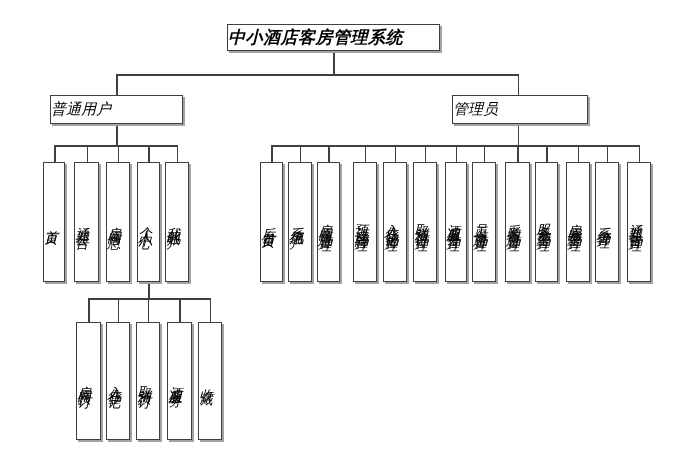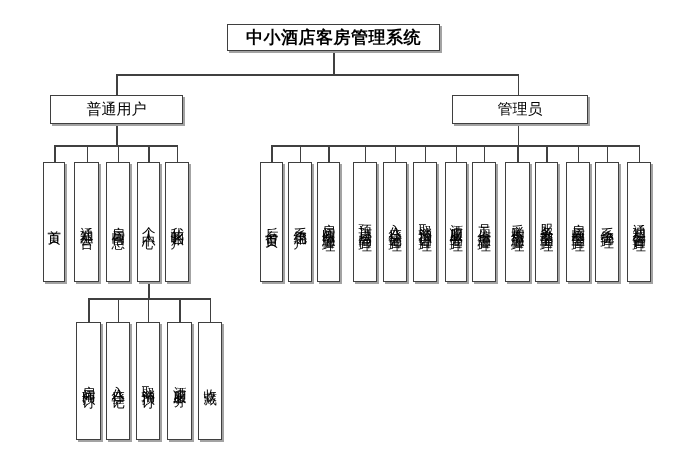--- a/index.html
+++ b/index.html
@@ -12,22 +12,22 @@
     color:#000000;
   }
   .node {
     position:absolute;
     box-sizing:border-box;
     border:1.5px solid #3f3f3f;
     background:#ffffff;
     box-shadow:2px 2px 0 #a3a3a3;
     display:flex;
     align-items:center;
-    justify-content:center;
     color:#000000;
+    font-style:italic;
   }
   .root-node { font-size:17px; font-weight:bold; letter-spacing:0.5px; }
   .h-node   { font-size:15px; }
   .v-node span {
     writing-mode:vertical-rl;
     text-orientation:upright;
     font-size:13.5px;
     letter-spacing:3px;
     line-height:1;
     white-space:nowrap;

